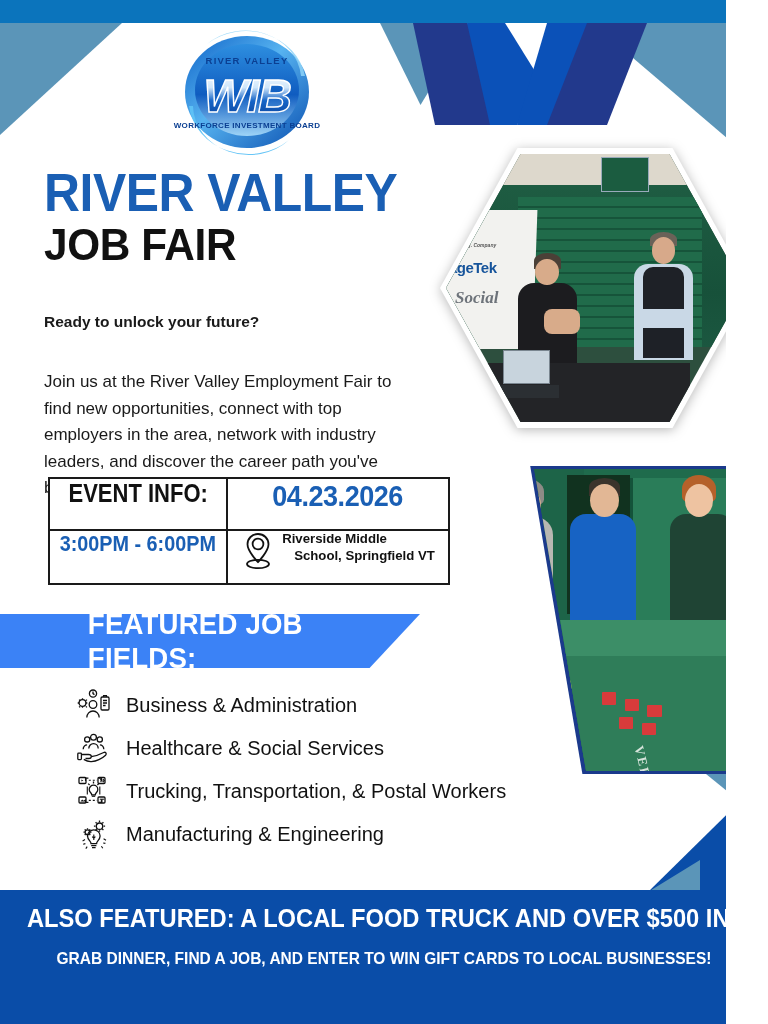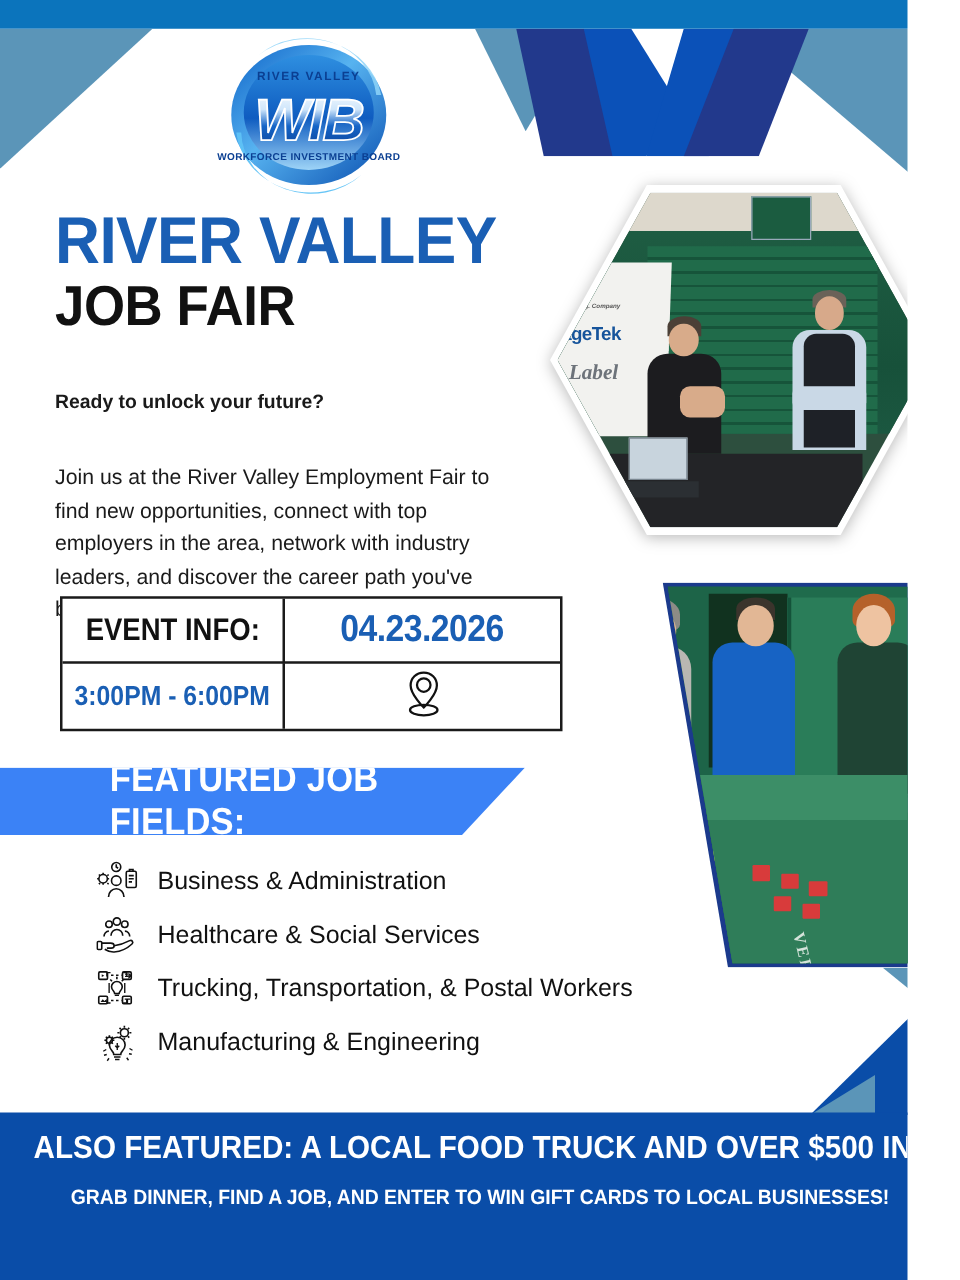--- a/index.html
+++ b/index.html
@@ -85,21 +85,21 @@
   .event-box {
     position: absolute; left: 48px; top: 477px;
     width: 402px; height: 108px;
     border: 2.5px solid #1a1a1a;
     display: grid;
     grid-template-columns: 178px 1fr;
     grid-template-rows: 1fr 1fr;
     background: #fff;
   }
   .event-box > div {
-    display: flex; align-items: center; justify-content: center;
+    display: flex; align-items: flex-start; justify-content: center;
   }
   .cell-label {
     border-right: 2.5px solid #1a1a1a;
     border-bottom: 2.5px solid #1a1a1a;
   }
   .cell-date { border-bottom: 2.5px solid #1a1a1a; }
   .cell-time { border-right: 2.5px solid #1a1a1a; }
   .ev-title {
     font-family: "Liberation Sans Narrow", "Liberation Sans", sans-serif;
     font-size: 25px; font-weight: 700; color: #111;
@@ -348,20 +348,24 @@
       <span class="ev-time">3:00PM - 6:00PM</span>
     </div>
     <div class="cell-loc">
       <span class="pin-icon">
         <svg width="30" height="40" viewBox="0 0 30 40" aria-hidden="true">
           <path d="M15 3 C9 3 4.5 7.6 4.5 13.3 C4.5 20.5 15 31 15 31 C15 31 25.5 20.5 25.5 13.3 C25.5 7.6 21 3 15 3 Z" fill="none" stroke="#111" stroke-width="1.8"></path>
           <circle cx="15" cy="13" r="5.4" fill="none" stroke="#111" stroke-width="1.8"></circle>
           <ellipse cx="15" cy="33" rx="11" ry="4.2" fill="none" stroke="#111" stroke-width="1.8"></ellipse>
         </svg>
       </span>
+      <span class="loc-text">
+        <span class="ln1">Riverside Middle</span><br>
+        <span class="ln2">School,  Springfield VT</span>
+      </span>
     </div>
   </div>
 
   <div class="fields-banner">
     <span>FEATURED JOB FIELDS:</span>
   </div>
 
   <div class="fields-list">
 
     <div class="field-row">
@@ -441,21 +445,21 @@
     <div class="inner">
       <div class="pic">
         <div class="scene1">
           <div class="s1-wall"></div>
           <div class="s1-bleach"></div>
           <div class="s1-stairs"></div>
           <div class="s1-sign"></div>
           <div class="s1-banner"></div>
           <div class="s1-bantxt0">Tek Mfg. Company</div>
           <div class="s1-bantxt1">ageTek</div>
-          <div class="s1-bantxt2">Label</div>
+          <div class="s1-bantxt2">Social</div>
           <div class="s1-p2shirt"></div>
             <div class="s1-p2vest"></div>
             <div class="s1-p2arms"></div>
           <div class="s1-p2hair"></div>
             <div class="s1-p2head"></div>
           <div class="s1-p1body"></div>
             <div class="s1-p1arm"></div>
           <div class="s1-p1hair"></div>
             <div class="s1-p1head"></div>
           <div class="s1-table"></div>

